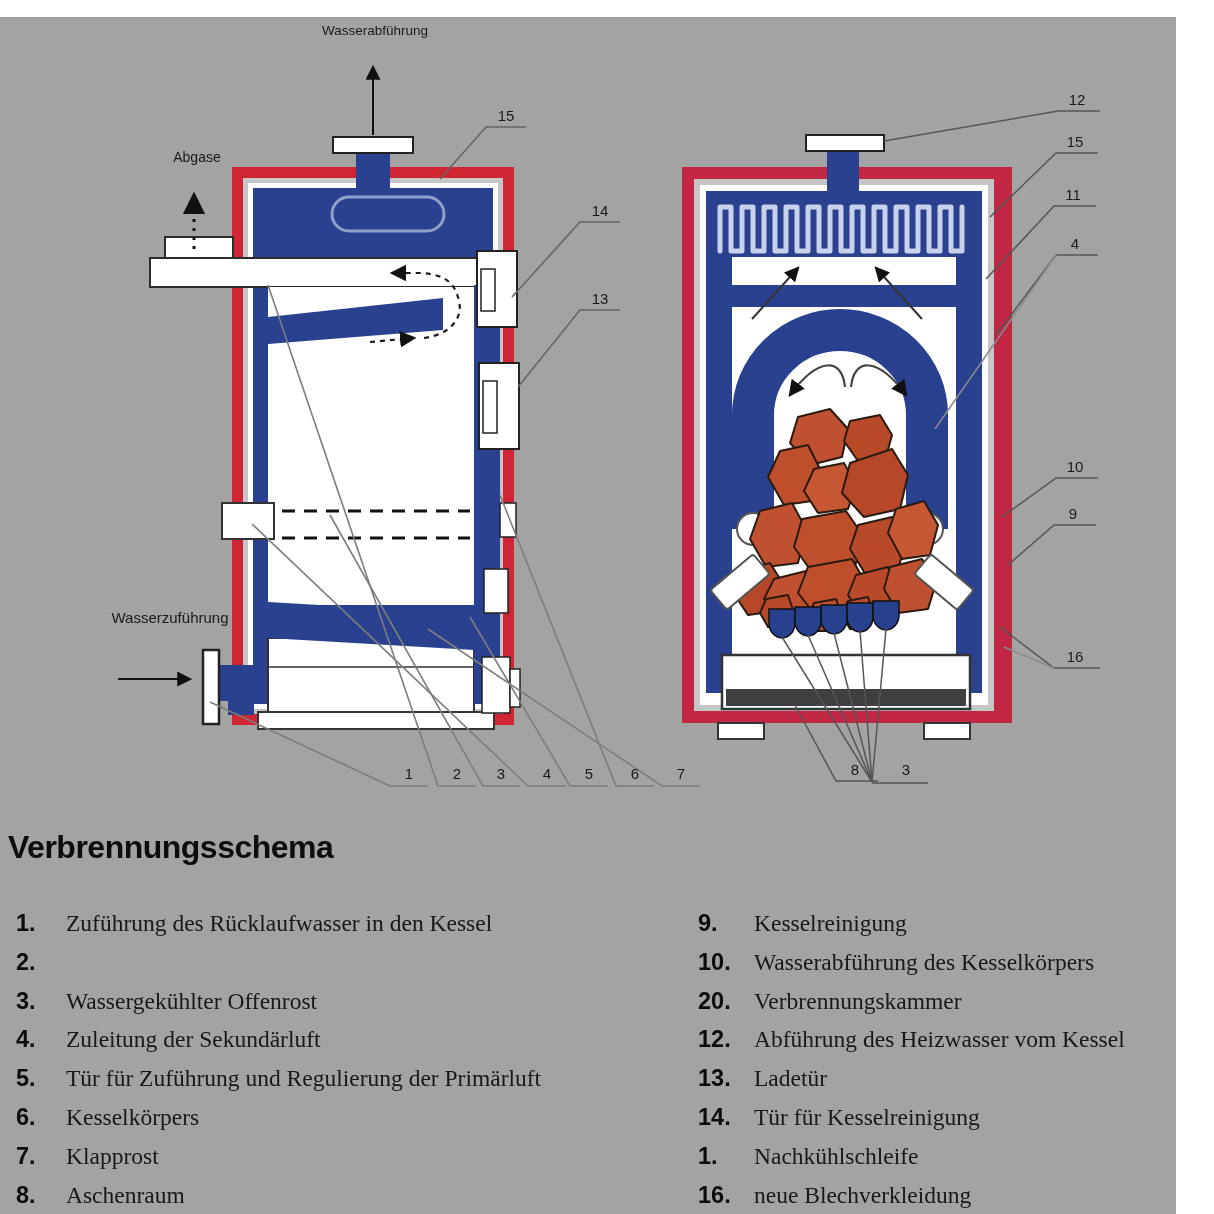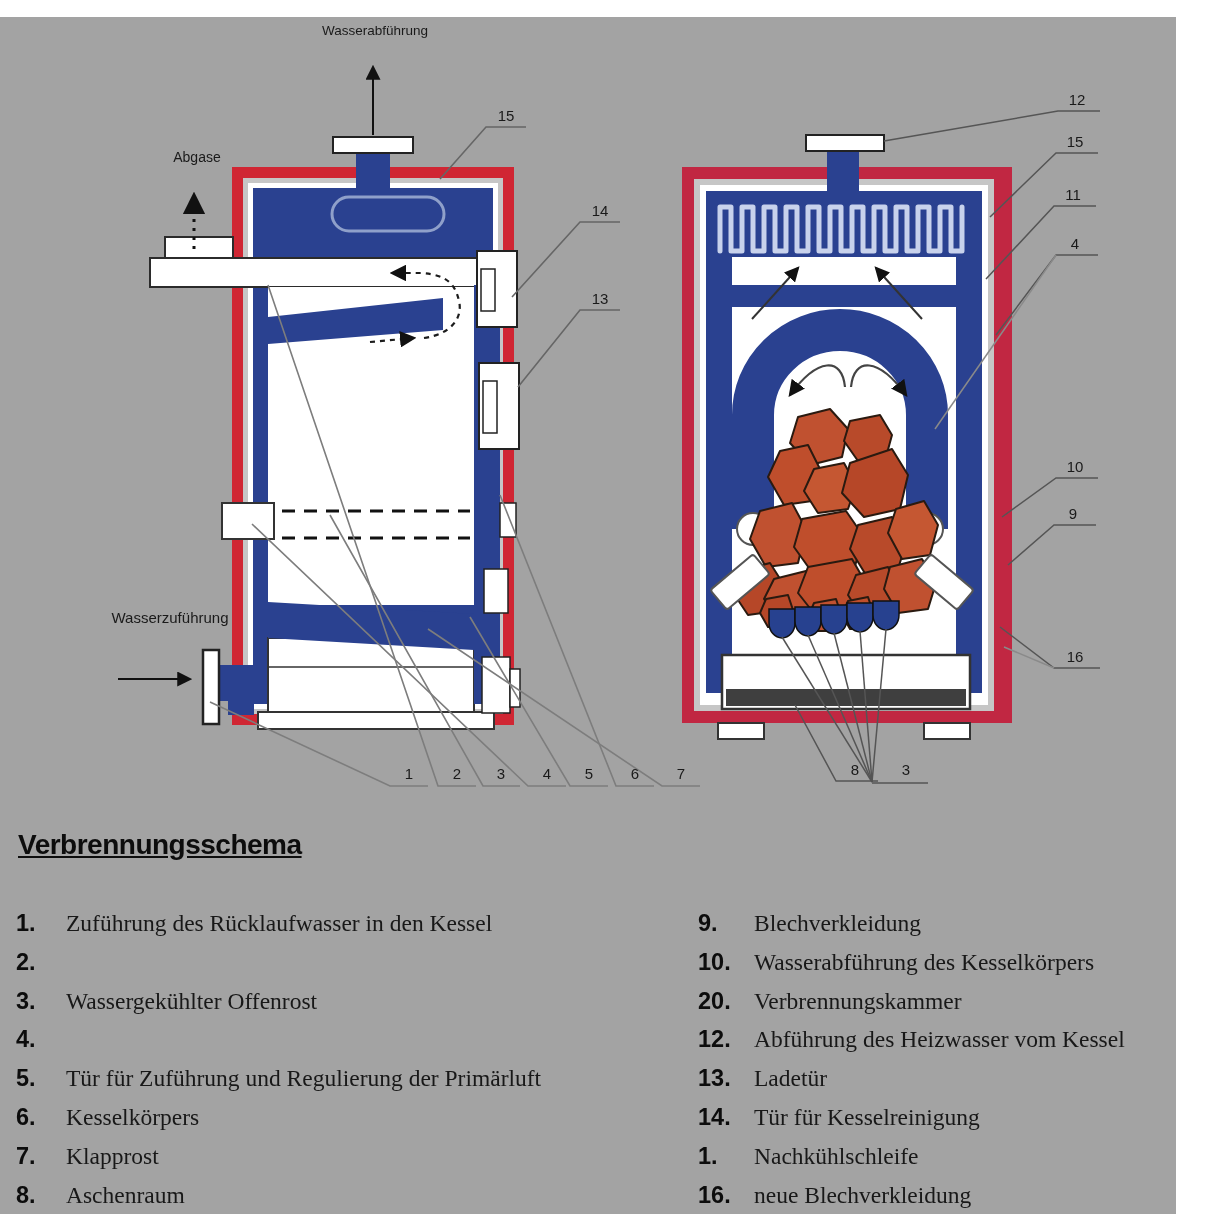--- a/index.html
+++ b/index.html
@@ -1,21 +1,21 @@
 <!DOCTYPE html>
 <html><head>
 <meta charset="utf-8">
 <style>
   html,body{margin:0;padding:0;background:#fff;}
   .stage{position:relative;width:1176px;height:1214px;background:#a3a3a3;overflow:hidden;
          font-family:"Liberation Sans", sans-serif;color:#111;margin-top:17px;}
   .svgwrap{position:absolute;left:0;top:0;}
   svg text{font-family:"Liberation Sans", sans-serif;fill:#1a1a1a;}
-  .page-title{position:absolute;left:18px;top:812px;font-size:28px;font-weight:800;
-              letter-spacing:-0.5px;color:#0d0d0d;text-decoration:underline;}
+  .page-title{position:absolute;left:8px;top:812px;font-size:32px;font-weight:800;
+              letter-spacing:-0.5px;color:#0d0d0d;}
   .legend-col{position:absolute;top:893px;}
   .legend-col.left{left:16px;width:672px;}
   .legend-col.right{left:698px;width:512px;}
   .legend-row{display:flex;align-items:baseline;height:38.8px;font-size:23.5px;}
   .legend-row .num{font-weight:bold;flex:0 0 50px;color:#0c0c0c;}
   .legend-col.right .legend-row .num{flex:0 0 56px;}
   .legend-row .txt{color:#181818;white-space:nowrap;font-family:Liberation Serif, serif;}
 </style>
 </head>
 <body>
@@ -214,20 +214,21 @@
     </div>
     <div class="legend-row">
       <span class="num">2.</span>
     </div>
     <div class="legend-row">
       <span class="num">3.</span>
       <span class="txt">Wassergekühlter Offenrost</span>
     </div>
     <div class="legend-row">
       <span class="num">4.</span>
+      <span class="txt">Zuleitung der Sekundärluft</span>
     </div>
     <div class="legend-row">
       <span class="num">5.</span>
       <span class="txt">Tür für Zuführung und Regulierung der Primärluft</span>
     </div>
     <div class="legend-row">
       <span class="num">6.</span>
       <span class="txt">Kesselkörpers</span>
     </div>
     <div class="legend-row">
@@ -236,21 +237,21 @@
     </div>
     <div class="legend-row">
       <span class="num">8.</span>
       <span class="txt">Aschenraum</span>
     </div>
   </div>
 
   <div class="legend-col right">
     <div class="legend-row">
       <span class="num">9.</span>
-      <span class="txt">Blechverkleidung</span>
+      <span class="txt">Kesselreinigung</span>
     </div>
     <div class="legend-row">
       <span class="num">10.</span>
       <span class="txt">Wasserabführung des Kesselkörpers</span>
     </div>
     <div class="legend-row">
       <span class="num">20.</span>
       <span class="txt">Verbrennungskammer</span>
     </div>
     <div class="legend-row">

